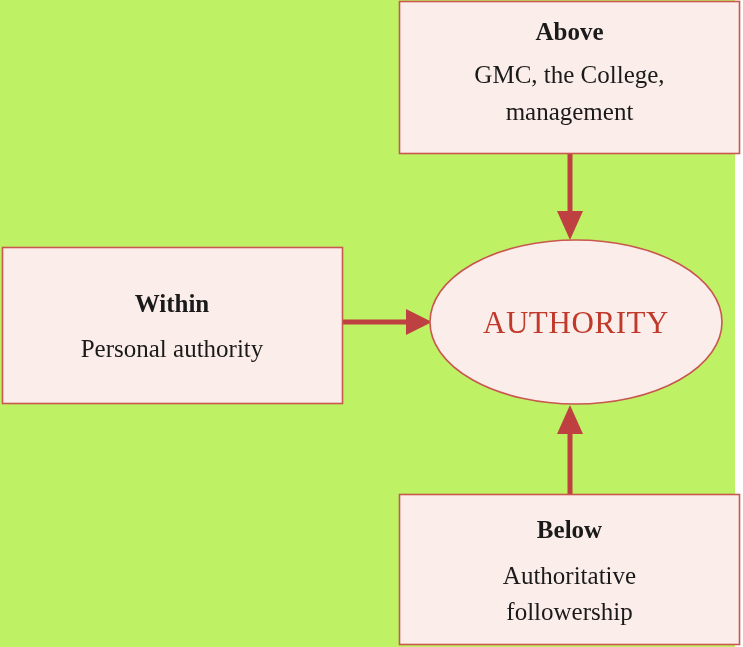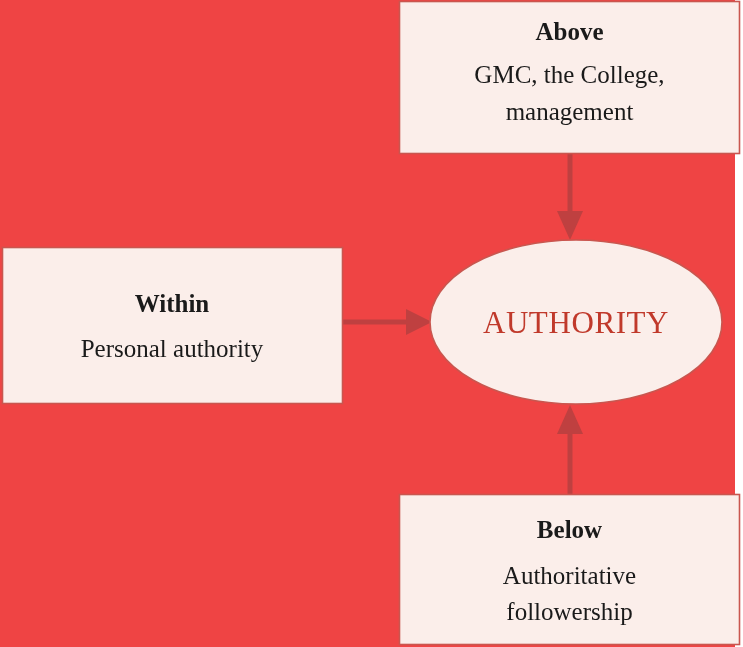--- a/index.html
+++ b/index.html
@@ -11,21 +11,21 @@
   body {
     width: 743px;
     height: 647px;
     overflow: hidden;
     font-family: "Liberation Serif", "DejaVu Serif", serif;
   }
   #diagram-root {
     position: relative;
     width: 735px;
     height: 647px;
-    background: #ef4444;
+    background: #bef264;
   }
   svg.diagram-canvas {
     position: absolute;
     top: 0;
     left: 0;
     width: 743px;
     height: 647px;
     display: block;
   }
   .node-box {

